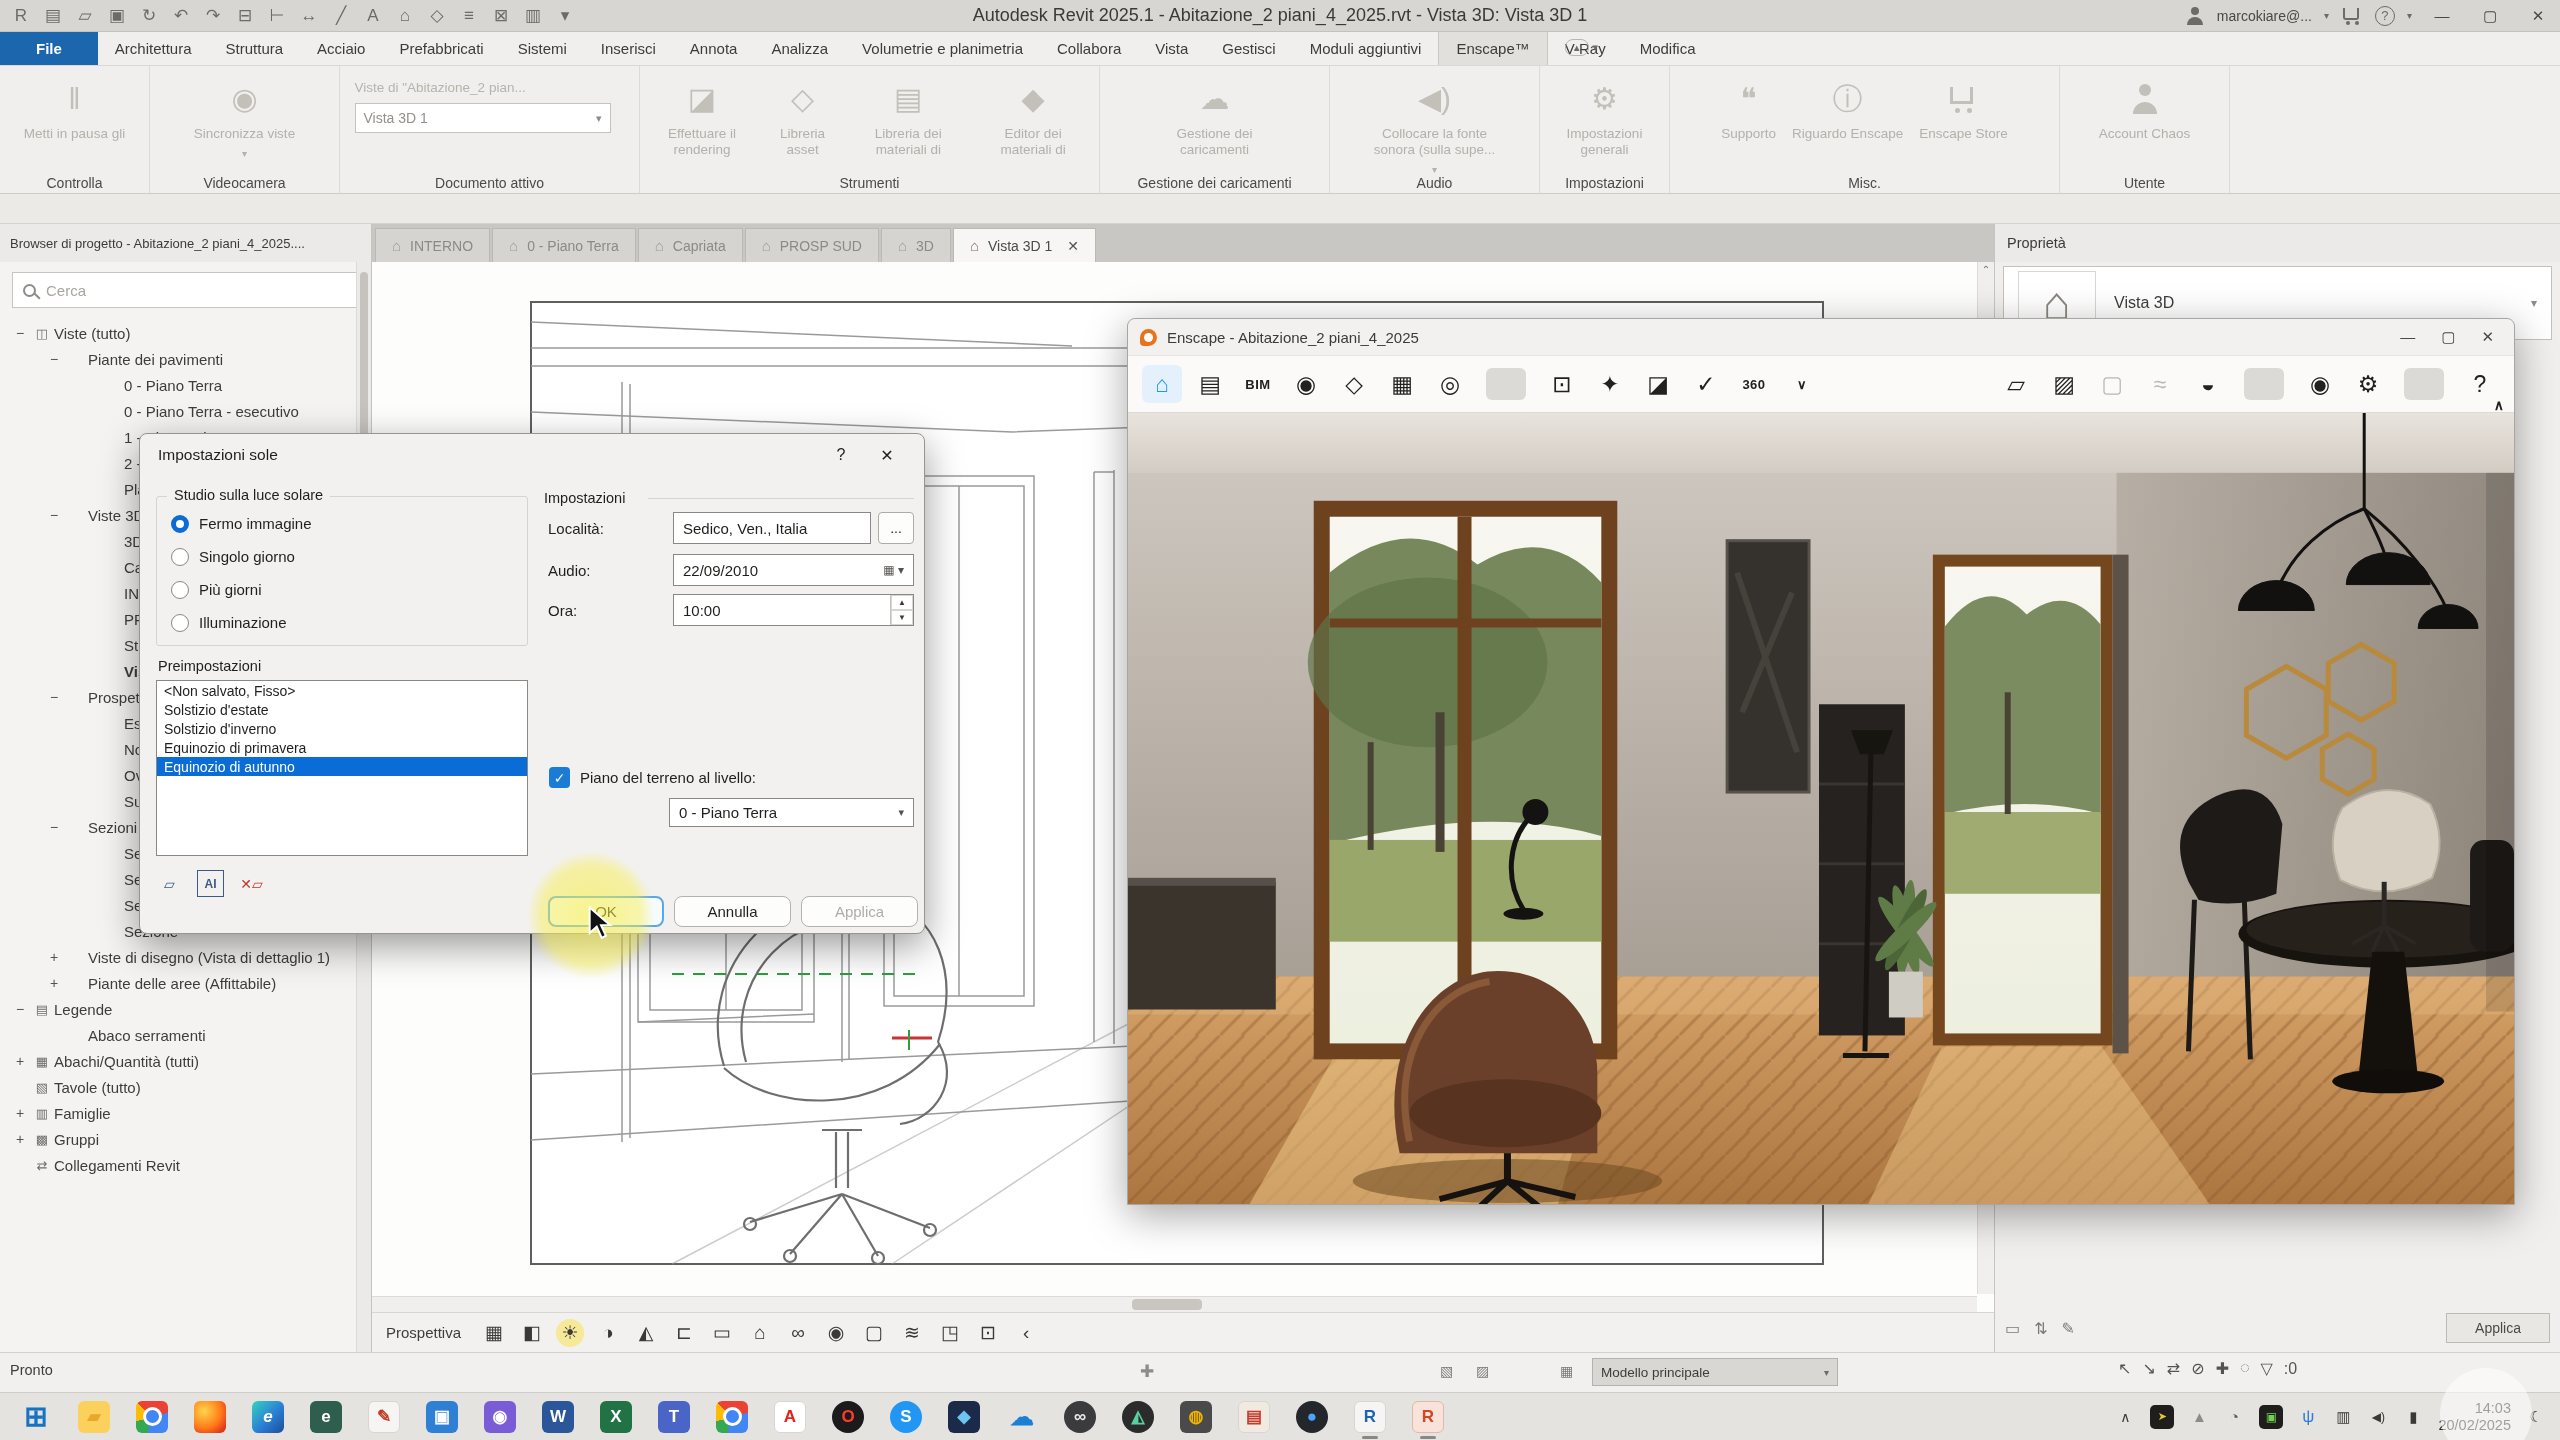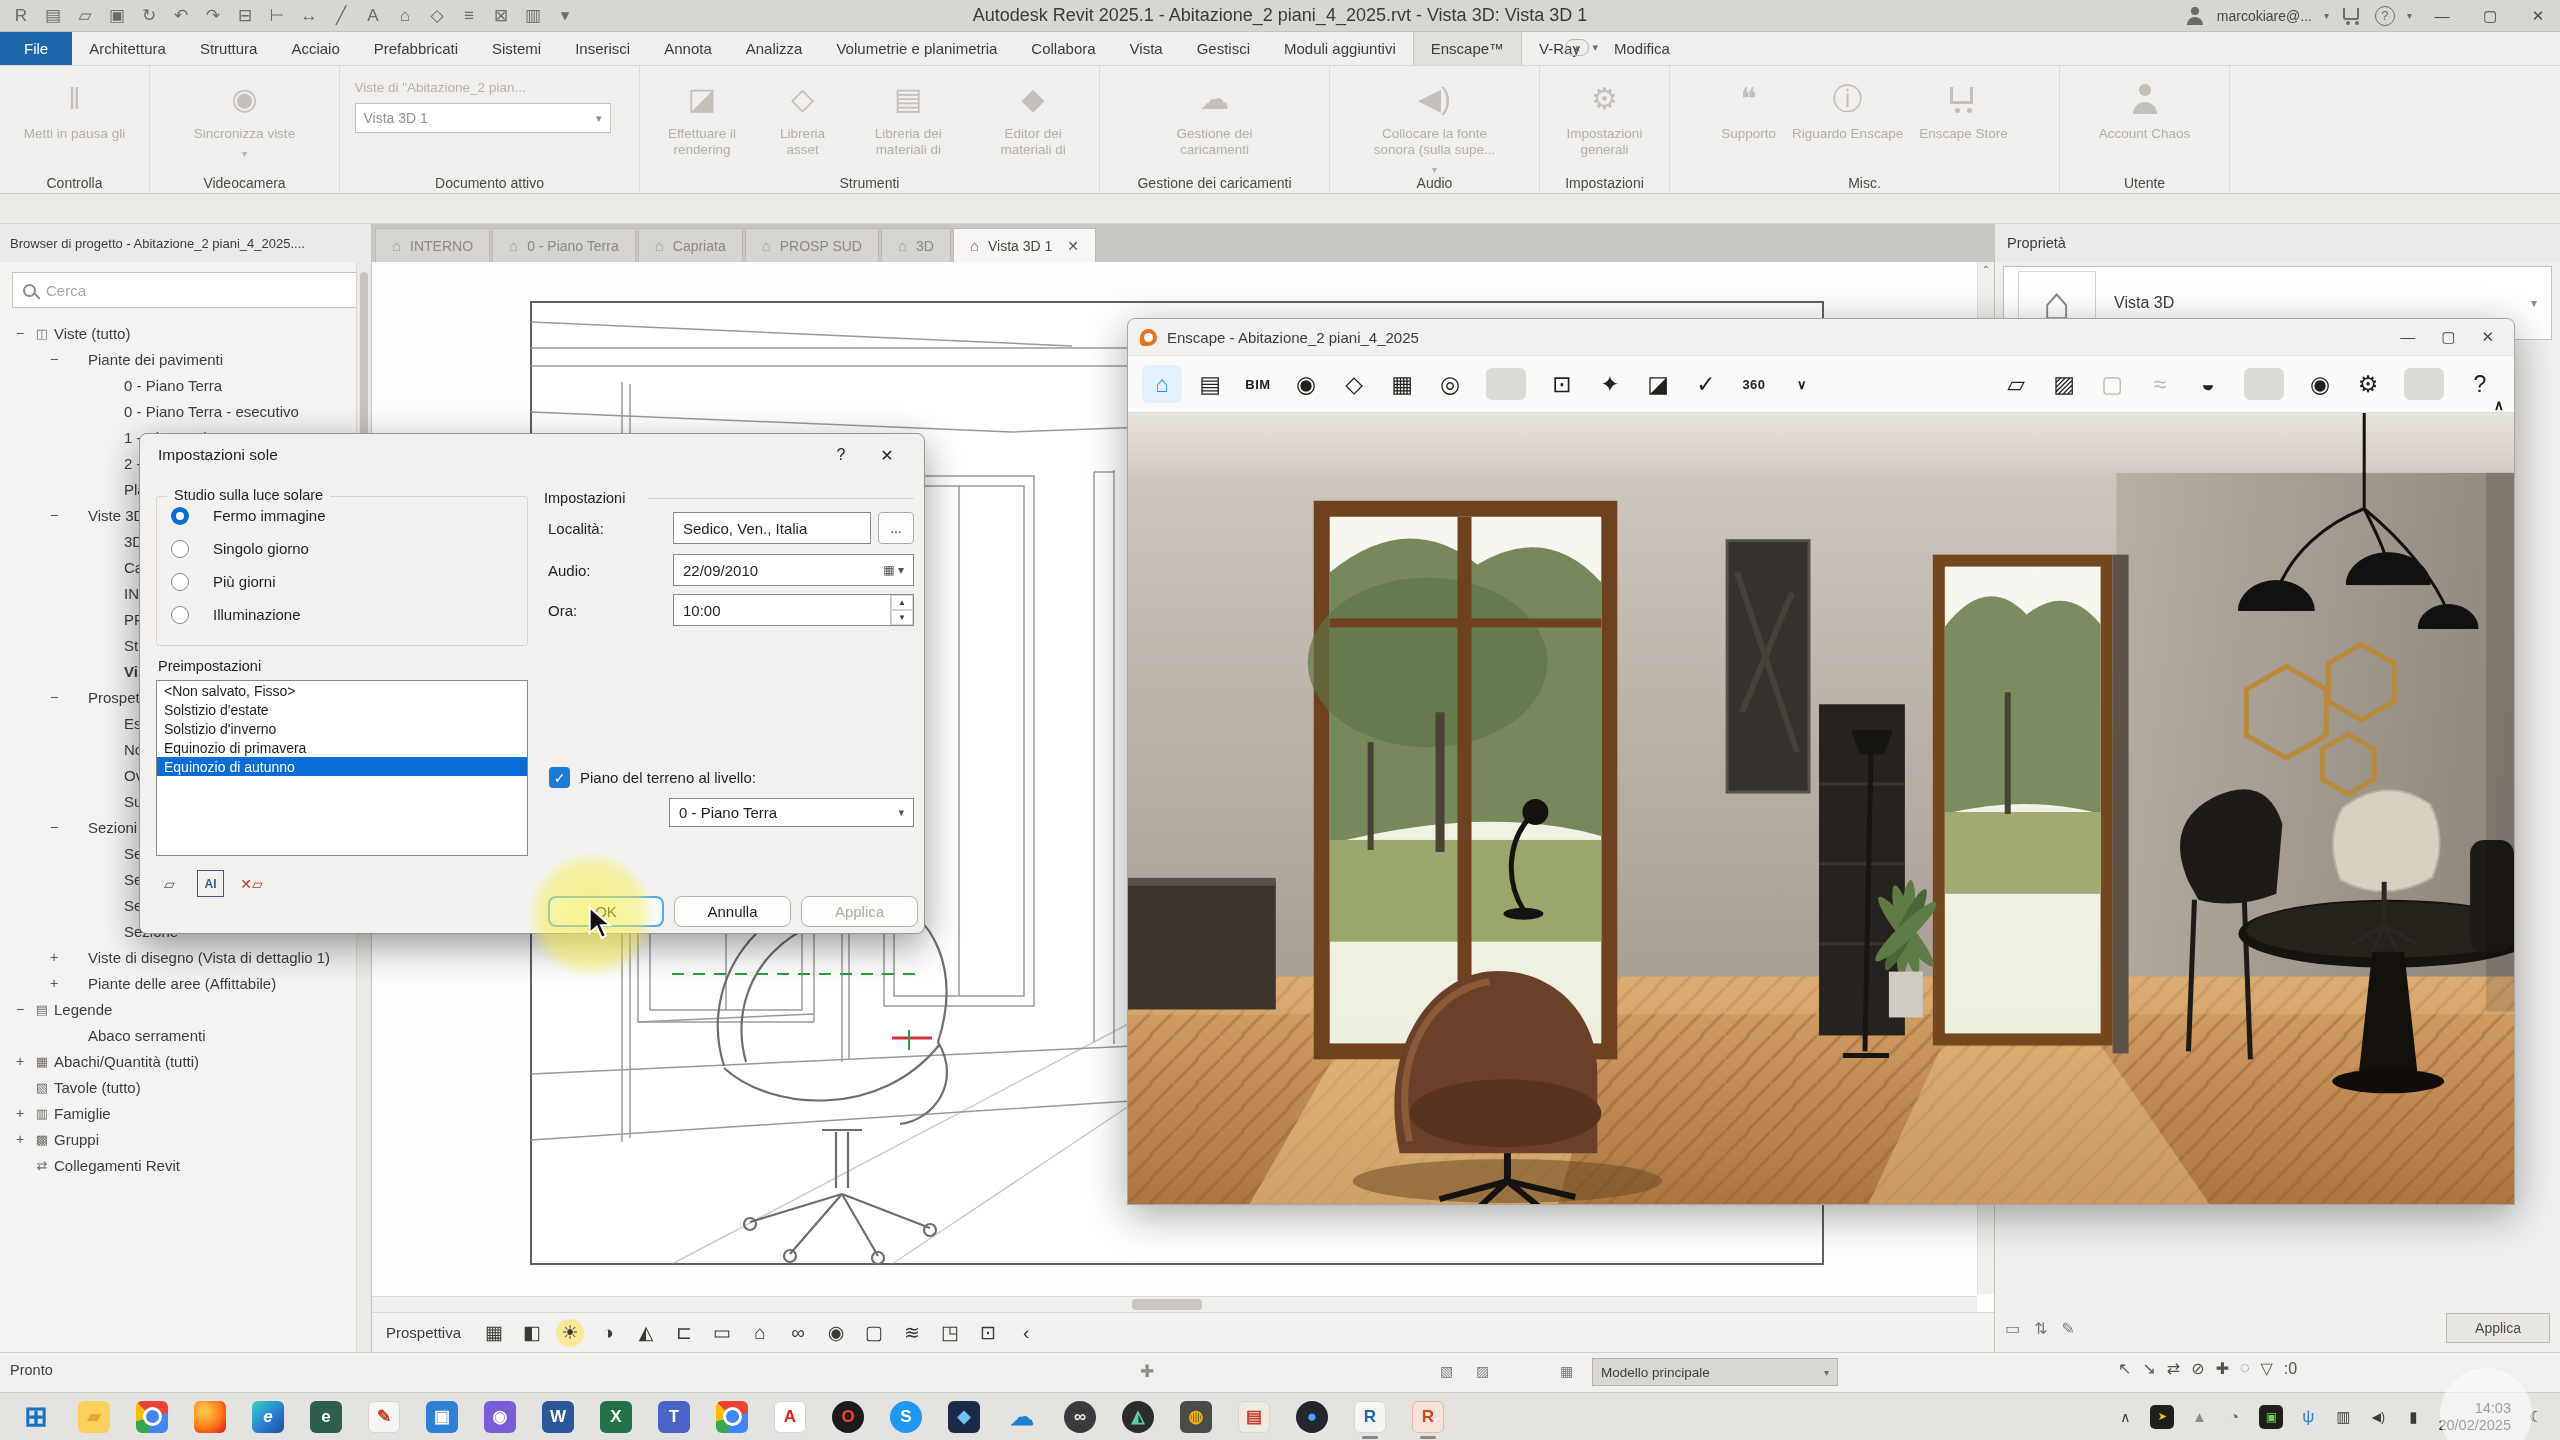--- a/index.html
+++ b/index.html
@@ -17,21 +17,21 @@
 .person-icon::before{content:'';position:absolute;top:1px;left:6px;width:8px;height:8px;border-radius:50%;background:#6e6b67}
 .person-icon::after{content:'';position:absolute;bottom:1px;left:2px;width:16px;height:8px;border-radius:8px 8px 0 0;background:#6e6b67}
 .cart-icon{position:relative;width:22px;height:16px;display:inline-block}
 .cart-icon::before{content:'';position:absolute;top:0;left:2px;right:4px;height:10px;border:2px solid #6e6b67;border-top:none;border-radius:0 0 3px 3px}
 .cart-icon::after{content:'';position:absolute;bottom:-1px;left:5px;width:4px;height:4px;border-radius:50%;background:#6e6b67;box-shadow:9px 0 0 #6e6b67}
 .helpq{width:20px;height:20px;border:1.5px solid #6e6b67;border-radius:50%;display:flex;align-items:center;justify-content:center;font-size:13px;color:#6e6b67}
 .wbtn{width:36px;height:30px;display:flex;align-items:center;justify-content:center;font-size:15px;color:#4a4845}
 
 .tabsrow{position:absolute;left:0;top:32px;width:2560px;height:34px;background:#f0efed;border-bottom:1px solid #dad8d4;display:flex;align-items:stretch}
 .rtab{padding:0 17px;font-size:15px;color:#3d3c3a;display:flex;align-items:center}
-.rtab.file{background:#1b66ad;color:#fff;padding:0 24px;font-weight:normal}
+.rtab.file{background:#1b66ad;color:#fff;padding:0 36px;font-weight:bold}
 .rtab.active{background:#e2e0dd;border-left:1px solid #c9c7c3;border-right:1px solid #c9c7c3}
 .ribcollapse{margin-left:10px;display:flex;align-items:center;gap:4px;color:#6e6b67;font-size:11px}
 .ribcollapse .pill{border:1px solid #b9b6b2;border-radius:8px;padding:1px 8px}
 
 .ribbon{position:absolute;left:0;top:66px;width:2560px;height:128px;background:#f0efed;border-bottom:1px solid #cfcdc9;display:flex}
 .rpanel{position:relative;height:100%;border-right:1px solid #ddlbd7;border-right:1px solid #dddbd7;padding:8px 12px 26px;display:flex;gap:16px;align-items:flex-start;justify-content:center}
 .pcap{position:absolute;bottom:2px;left:0;right:0;text-align:center;font-size:14px;color:#4c4a47;white-space:nowrap}
 .bigbtn{display:flex;flex-direction:column;align-items:center;width:max-content;max-width:160px;color:#b4b0aa;font-size:13.5px;line-height:16px;text-align:center;gap:4px;padding-top:2px}
 .bicon{font-size:30px;color:#c3bfb9;height:46px;display:flex;align-items:center;justify-content:center}
 .docpanel{display:flex;flex-direction:column;align-items:flex-start;padding-top:6px;width:270px}
@@ -109,21 +109,21 @@
 .enrender{position:relative;width:1386px;height:794px}
 .enrender svg{display:block;width:100%;height:100%}
 
 .dlg{position:absolute;left:139px;top:433px;width:786px;height:501px;background:#f2f1ef;border:1px solid #98958f;border-radius:8px;box-shadow:0 12px 38px rgba(0,0,0,.4);font-size:15px;color:#201f1d}
 .dtitle{height:42px;display:flex;align-items:center;padding:0 18px;font-size:15.5px}
 .dico{position:absolute;top:12px;width:22px;text-align:center;color:#201f1d;font-size:16px}
 .dhelp{right:72px}.dclose{right:26px}
 .grp{position:absolute;border:1px solid #d7d4d0;border-radius:3px}
 .grplab{position:absolute;top:-10px;left:10px;background:#f2f1ef;padding:0 7px;font-size:14.5px}
 .g1{left:16px;top:62px;width:372px;height:150px}
-.radio{display:flex;gap:24px;height:33px;padding-left:14px}
+.radio{display:flex;gap:10px;align-items:center;height:33px;padding-left:14px}
 .rc{width:18px;height:18px;border:1px solid #8a8784;border-radius:50%;background:#fff;flex:none}
 .radio.on .rc{border:5px solid #0a6cd6}
 .plabel{position:absolute;left:18px;top:224px;font-size:14.5px}
 .plist{position:absolute;left:16px;top:246px;width:372px;height:176px;background:#fff;border:1px solid #8a8784;overflow:hidden}
 .prow{height:19px;display:flex;align-items:center;padding:0 7px;font-size:14px;white-space:nowrap}
 .prow.sel{background:#0a6cd6;color:#fff}
 .pbtns{position:absolute;left:16px;top:436px;display:flex;gap:14px}
 .pbtn{width:27px;height:27px;display:flex;align-items:center;justify-content:center;font-size:14px;color:#3c5a82;border:1px solid transparent}
 .pbtn.del{color:#c23428}
 .g2lab{position:absolute;left:404px;top:56px;font-size:14.5px}

